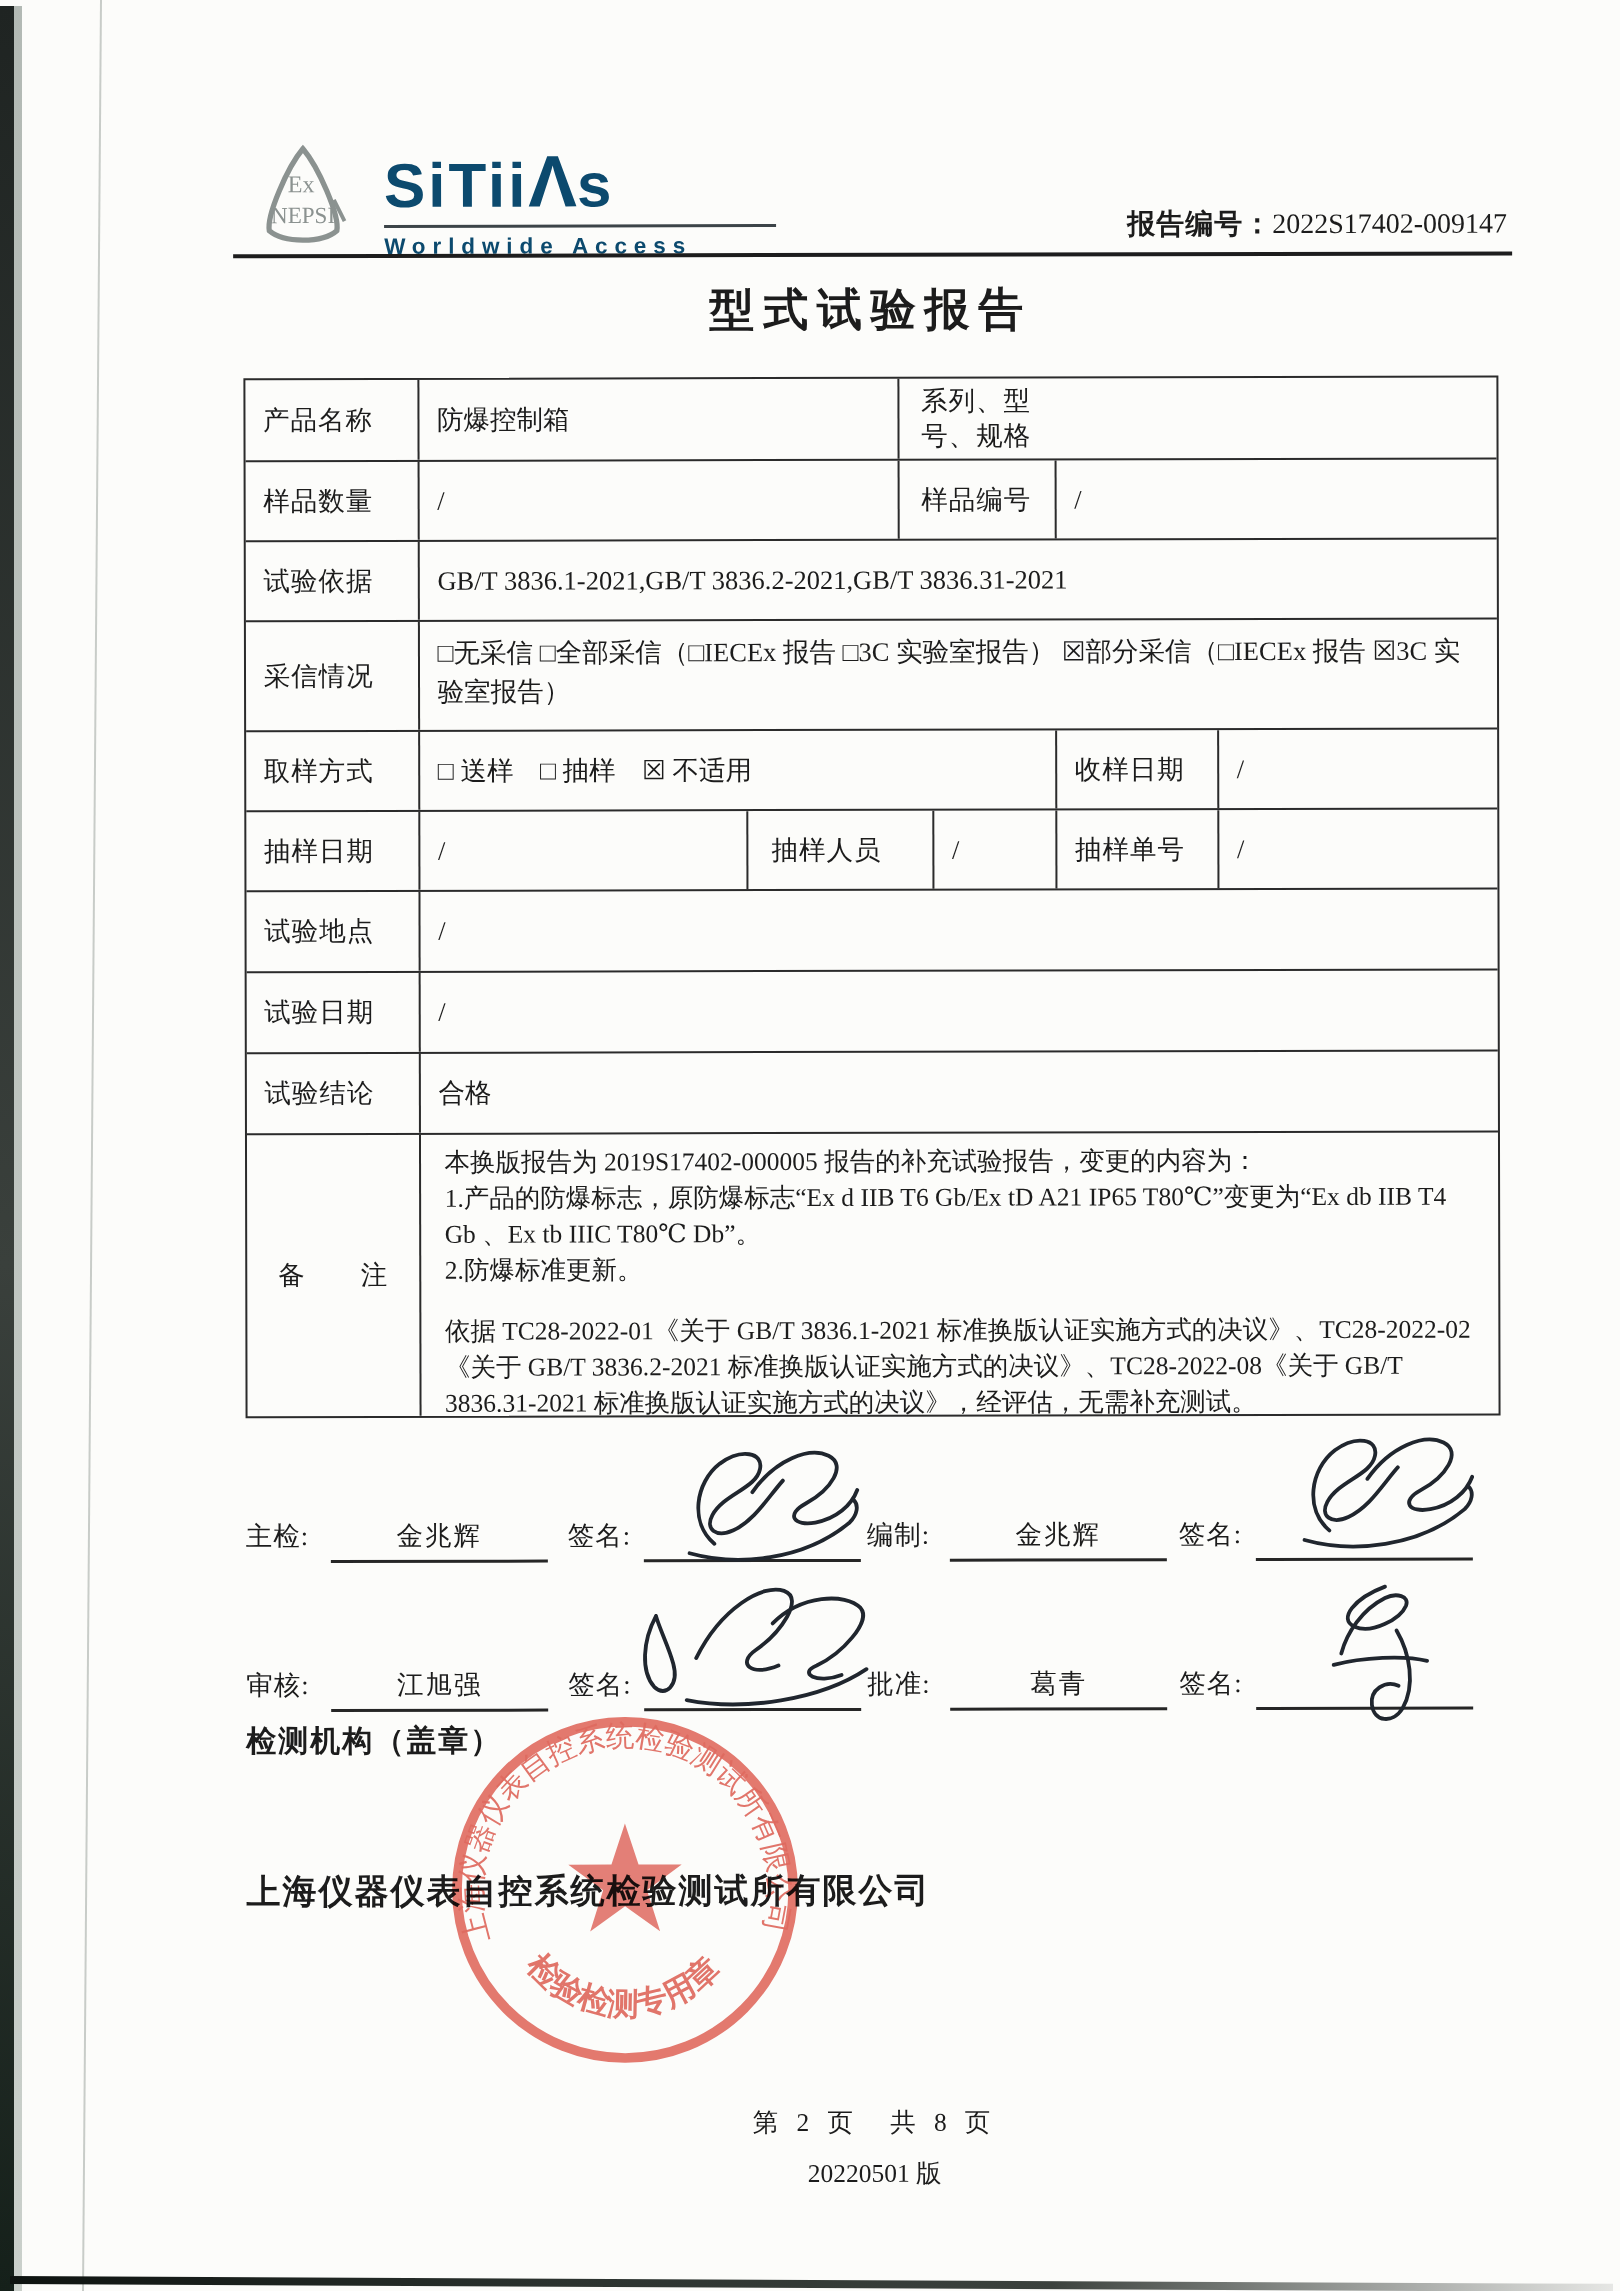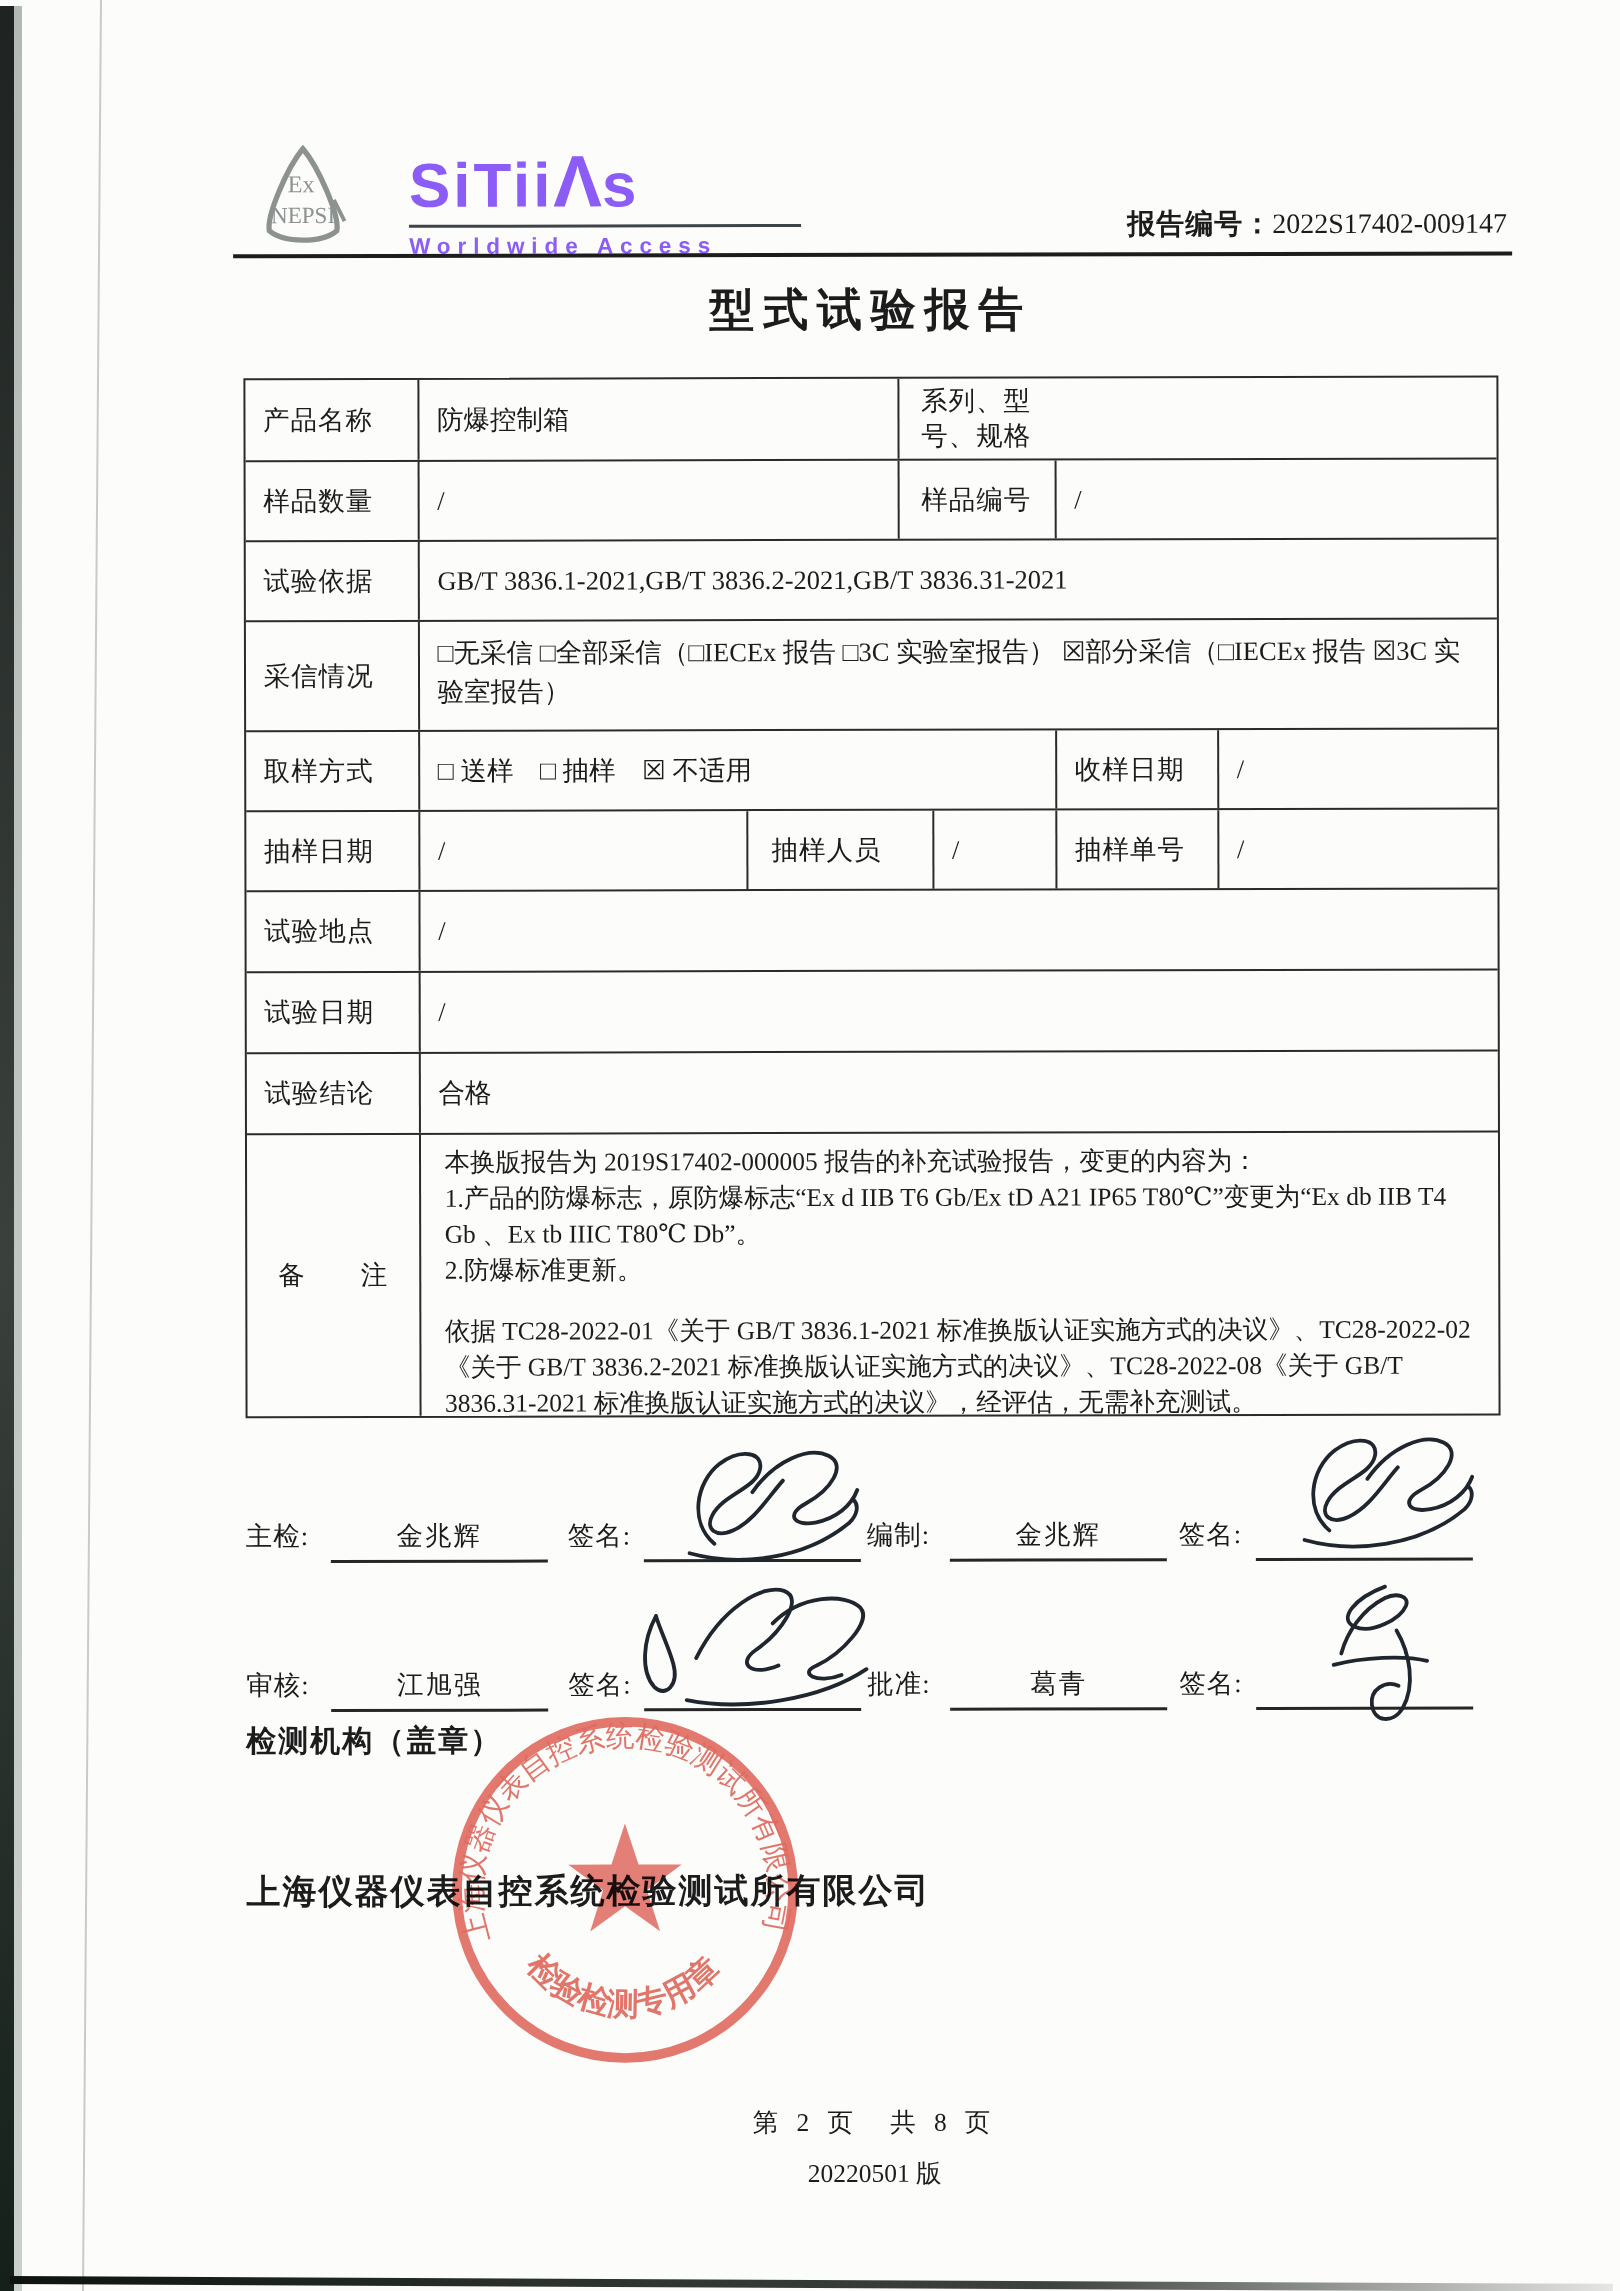--- a/index.html
+++ b/index.html
@@ -16,21 +16,21 @@
   .page-line{position:absolute;left:100px;top:0;width:2px;height:2292px;
     background:#c8ccc8;transform:rotate(0.45deg);transform-origin:top left;}
   .edge-bottom{position:absolute;left:9.8px;top:2276px;width:1603px;height:7.8px;
     background:linear-gradient(90deg,#0e1310,#2c332f 35%,#3c423e 65%,rgba(70,75,70,.12));
     transform:rotate(0.28deg);transform-origin:left center;}
   .content{position:absolute;left:0;top:0;width:1620px;height:2292px;transform:rotate(-0.12deg);}
 
   
   .badge{position:absolute;left:247px;top:141px;}
   .brand{position:absolute;left:386px;top:145px;width:412px;
-    font-family:"Liberation Sans","DejaVu Sans",sans-serif;color:#8b5cf6;margin-left:25px;}
+    font-family:"Liberation Sans","DejaVu Sans",sans-serif;color:#0c4a6e;}
   .brand .word{font-size:62px;font-weight:bold;letter-spacing:2.9px;line-height:71px;}
   .brand .word .big{font-size:73px;letter-spacing:0;}
   .brand .rule{width:392px;height:2.9px;background:#3c4448;margin-top:3.9px;}
   .brand .tagline{font-size:22.5px;font-weight:bold;letter-spacing:6.9px;margin-top:5.9px;}
   .report-no{position:absolute;left:882px;top:206px;width:627px;text-align:right;font-size:28px;}
   .report-no .lab{font-weight:600;}
   .head-rule{position:absolute;left:235px;top:253px;width:1279px;height:3.9px;background:#1d1d1d;}
   .doc-title{position:absolute;left:245px;top:280px;width:1255px;text-align:center;
     font-size:45px;font-weight:bold;letter-spacing:8.8px;}
 

